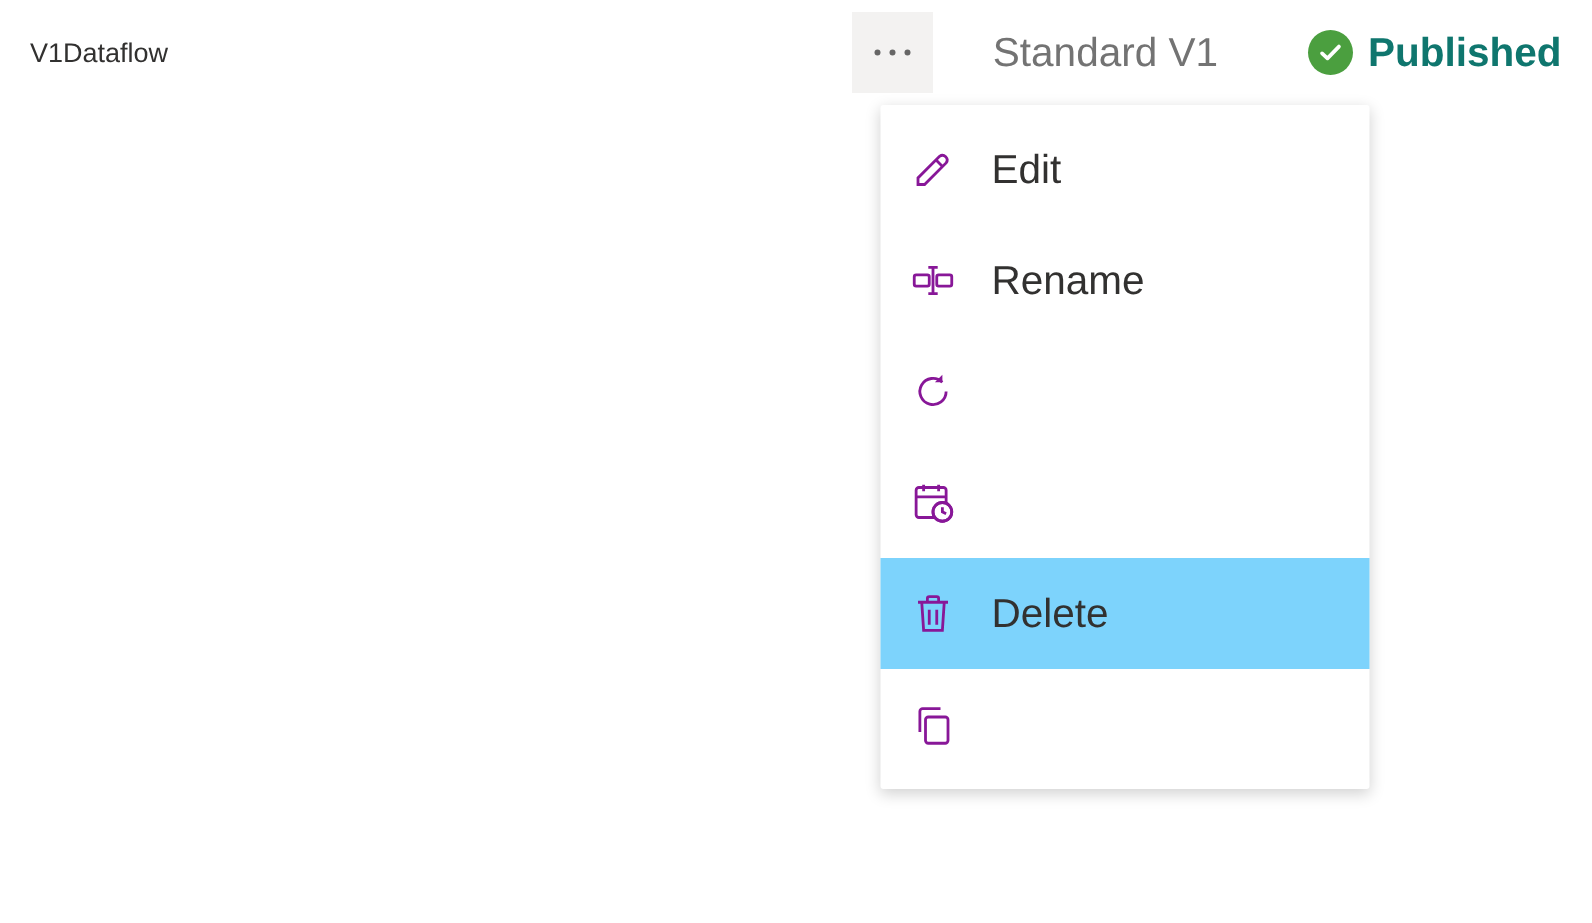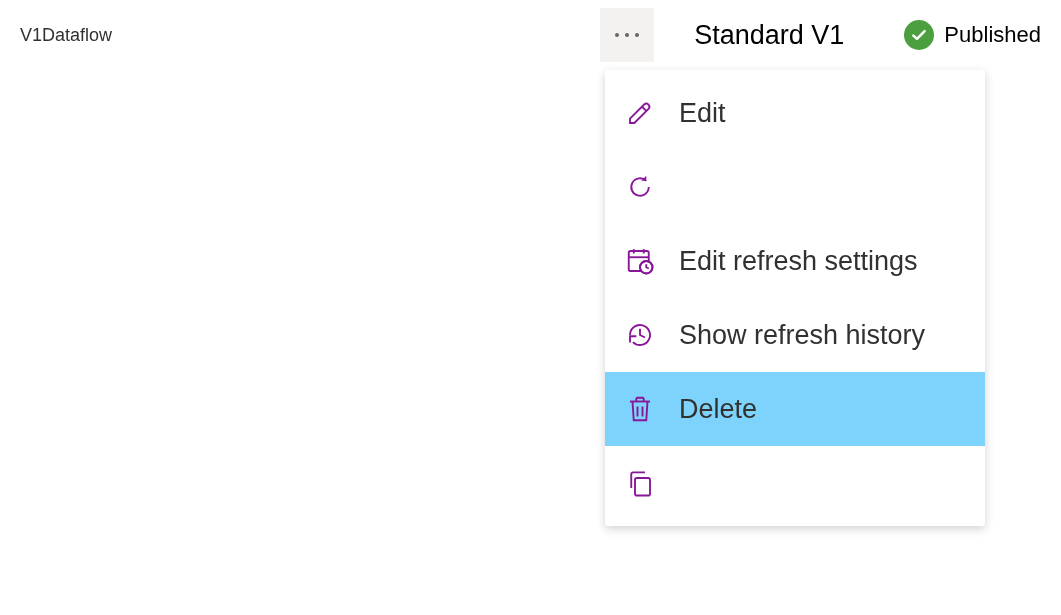--- a/index.html
+++ b/index.html
@@ -43,21 +43,21 @@
     }
     .more-button .dot {
       width: 4px;
       height: 4px;
       border-radius: 50%;
       background: #666;
       margin: 0 3px;
     }
     .type-label {
       font-size: 27px;
-      color: #000000;
+      color: #737373;
       margin-right: 60px;
     }
     .status {
       display: flex;
       align-items: center;
       gap: 10px;
     }
     .status-icon {
       width: 30px;
       height: 30px;
@@ -66,28 +66,29 @@
       display: flex;
       align-items: center;
       justify-content: center;
       flex-shrink: 0;
     }
     .status-icon svg {
       width: 18px;
       height: 18px;
     }
     .status-label {
-      font-size: 22px;
-      color: #000000;
+      font-size: 27px;
+      color: #0f766e;
+      font-weight: bold;
     }
     .context-menu {
       position: absolute;
       top: 70px;
-      left: 605px;
-      width: 380px;
+      left: 587px;
+      width: 326px;
       background: #fff;
       box-shadow: 0 3px 10px rgba(0,0,0,0.18);
       border-radius: 2px;
       padding: 6px 0;
     }
     .menu-item {
       display: flex;
       align-items: center;
       gap: 22px;
       padding: 20px 20px 20px 18px;
@@ -143,20 +144,31 @@
   <div class="menu-item">
     <span class="menu-icon">
       <svg viewBox="0 0 24 24">
         <path d="M4 20 L4 16.5 L15.5 5 a2.5 2.5 0 0 1 3.5 3.5 L7.5 20 Z"></path>
         <line x1="13.5" y1="6.8" x2="17.2" y2="10.5"></line>
       </svg>
     </span>
     <span>Edit</span>
   </div>
 
+  <div class="menu-item">
+    <span class="menu-icon">
+      <svg viewBox="0 0 24 24">
+        <rect x="2" y="9" width="8" height="6" rx="1"></rect>
+        <rect x="14" y="9" width="8" height="6" rx="1"></rect>
+        <line x1="12" y1="5" x2="12" y2="19"></line>
+        <path d="M9.5 5 h5 M9.5 19 h5"></path>
+      </svg>
+    </span>
+    <span>Rename</span>
+  </div>
 
   <div class="menu-item">
     <span class="menu-icon">
       <svg viewBox="0 0 24 24">
         <path d="M19 12 a7 7 0 1 1 -2.05 -4.95"></path>
         <polyline points="17 3 17 7 13 7" fill="#881798" stroke="none"></polyline>
       </svg>
     </span>
   </div>
 
@@ -165,33 +177,22 @@
       <svg viewBox="0 0 24 24">
         <rect x="3" y="4" width="16" height="16" rx="1.5"></rect>
         <line x1="3" y1="9" x2="19" y2="9"></line>
         <line x1="7" y1="2.5" x2="7" y2="6"></line>
         <line x1="15" y1="2.5" x2="15" y2="6"></line>
         <circle cx="17" cy="17" r="5" fill="#fff"></circle>
         <circle cx="17" cy="17" r="5"></circle>
         <polyline points="17 14.5 17 17 19 18"></polyline>
       </svg>
     </span>
-    <span>Edit refresh settings</span>
-  </div>
-
-  <div class="menu-item">
-    <span class="menu-icon">
-      <svg viewBox="0 0 24 24">
-        <path d="M4 12 a8 8 0 1 1 2.34 5.66"></path>
-        <polyline points="4 18 4 13 9 13" fill="none"></polyline>
-        <polyline points="12 7 12 12 16 14"></polyline>
-      </svg>
-    </span>
-    <span>Show refresh history</span>
-  </div>
+  </div>
+
 
   <div class="menu-item hovered">
     <span class="menu-icon">
       <svg viewBox="0 0 24 24">
         <path d="M4 6 h16"></path>
         <path d="M6 6 L7 21 h10 L18 6"></path>
         <path d="M9 6 V4 a1 1 0 0 1 1 -1 h4 a1 1 0 0 1 1 1 V6"></path>
         <line x1="10" y1="10" x2="10" y2="18"></line>
         <line x1="14" y1="10" x2="14" y2="18"></line>
       </svg>

